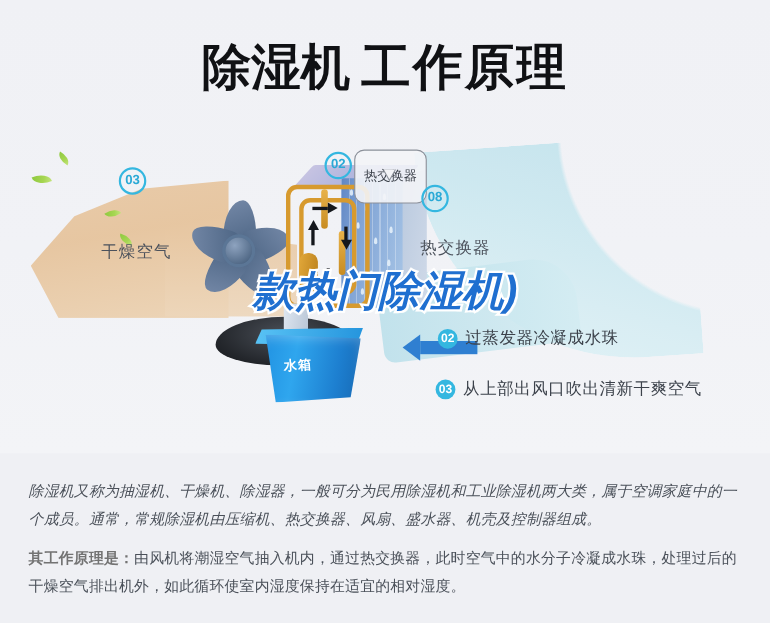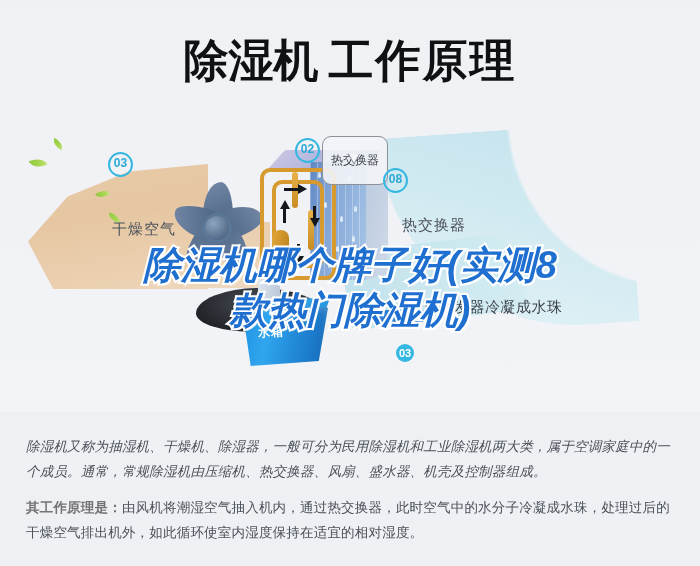--- a/index.html
+++ b/index.html
@@ -290,21 +290,20 @@
     border-right: 5px solid transparent;
     border-top: 9px solid #f3f4f7;
   }
 
   .air-label {
     position:absolute;
     font-size: 15px;
     color: #4c525c;
     white-space: nowrap;
     letter-spacing: 1px;
-    margin-left: 20px;
   }
 
   
   .legend-line {
     position:absolute;
     display:flex;
     align-items:center;
     gap: 7px;
     white-space: nowrap;
   }
@@ -448,24 +447,24 @@
 
     <div class="badge" style="left:383px; top:56px;">08</div>
     <div class="air-label" style="left:382px; top:104px;">热交换器</div>
 
     <div class="legend-line" style="left:398px; top:186px;">
       <span class="legend-badge">02</span>
       <span class="legend-text">过蒸发器冷凝成水珠</span>
     </div>
     <div class="legend-line" style="left:396px; top:232px;">
       <span class="legend-badge">03</span>
+      <span class="legend-text">从上部出风口吹出清新干爽空气</span>
     </div>
   </div>
 
   <div class="watermark">
-    <span class="wm-line">除湿机哪个牌子好(实测8</span>
     <span class="wm-line">款热门除湿机)</span>
   </div>
 </div>
 
 <p class="body-copy" id="para-1">除湿机又称为抽湿机、干燥机、除湿器，一般可分为民用除湿机和工业除湿机两大类，属于空调家庭中的一个成员。通常，常规除湿机由压缩机、热交换器、风扇、盛水器、机壳及控制器组成。</p>
 
 <p class="body-copy" id="para-2"><span class="lead-bold">其工作原理是：</span><span>由风机将潮湿空气抽入机内，通过热交换器，此时空气中的水分子冷凝成水珠，处理过后的干燥空气排出机外，如此循环使室内湿度保持在适宜的相对湿度。</span></p>
 
 </body></html>

